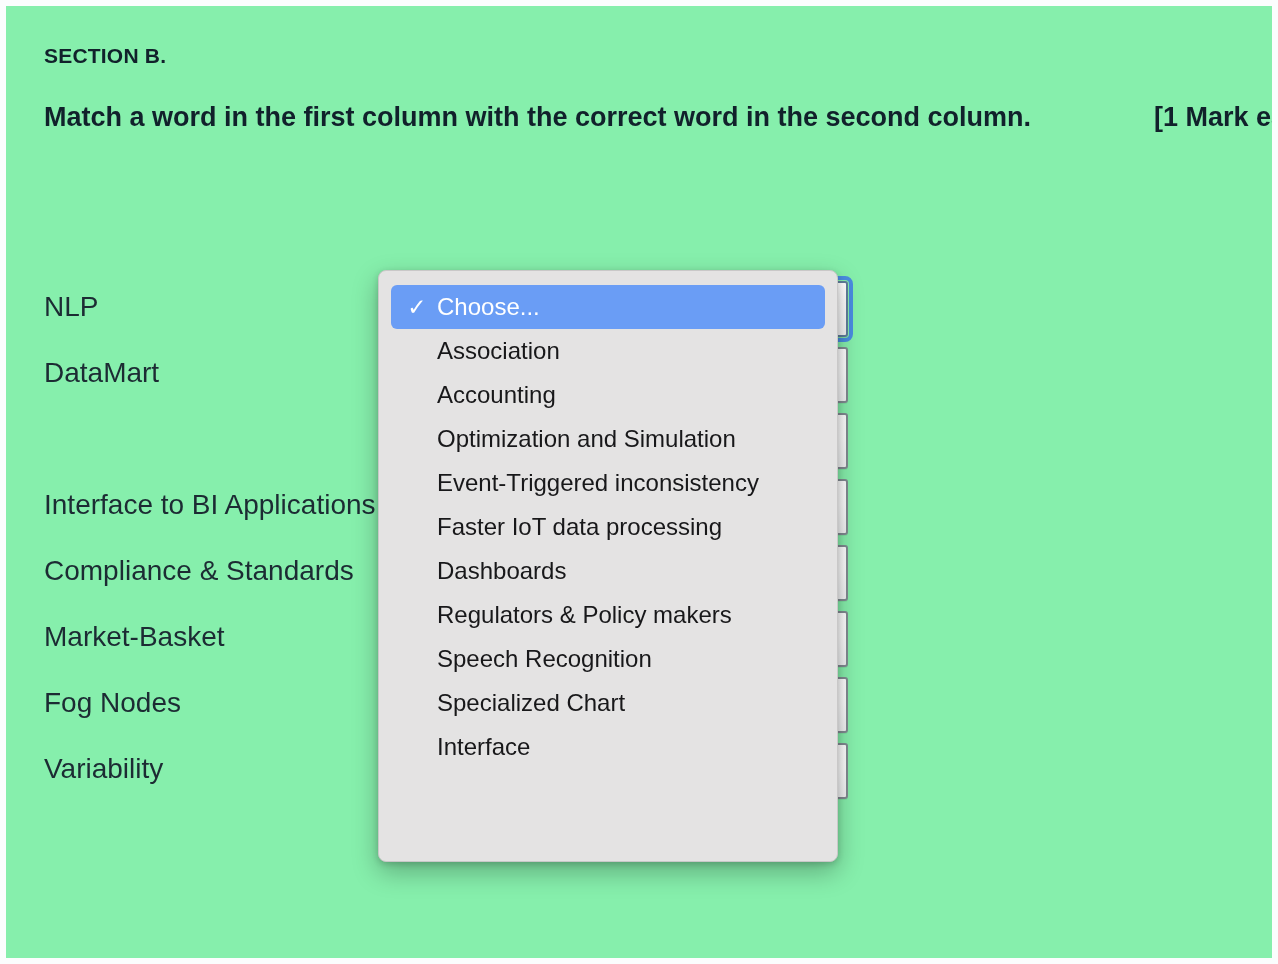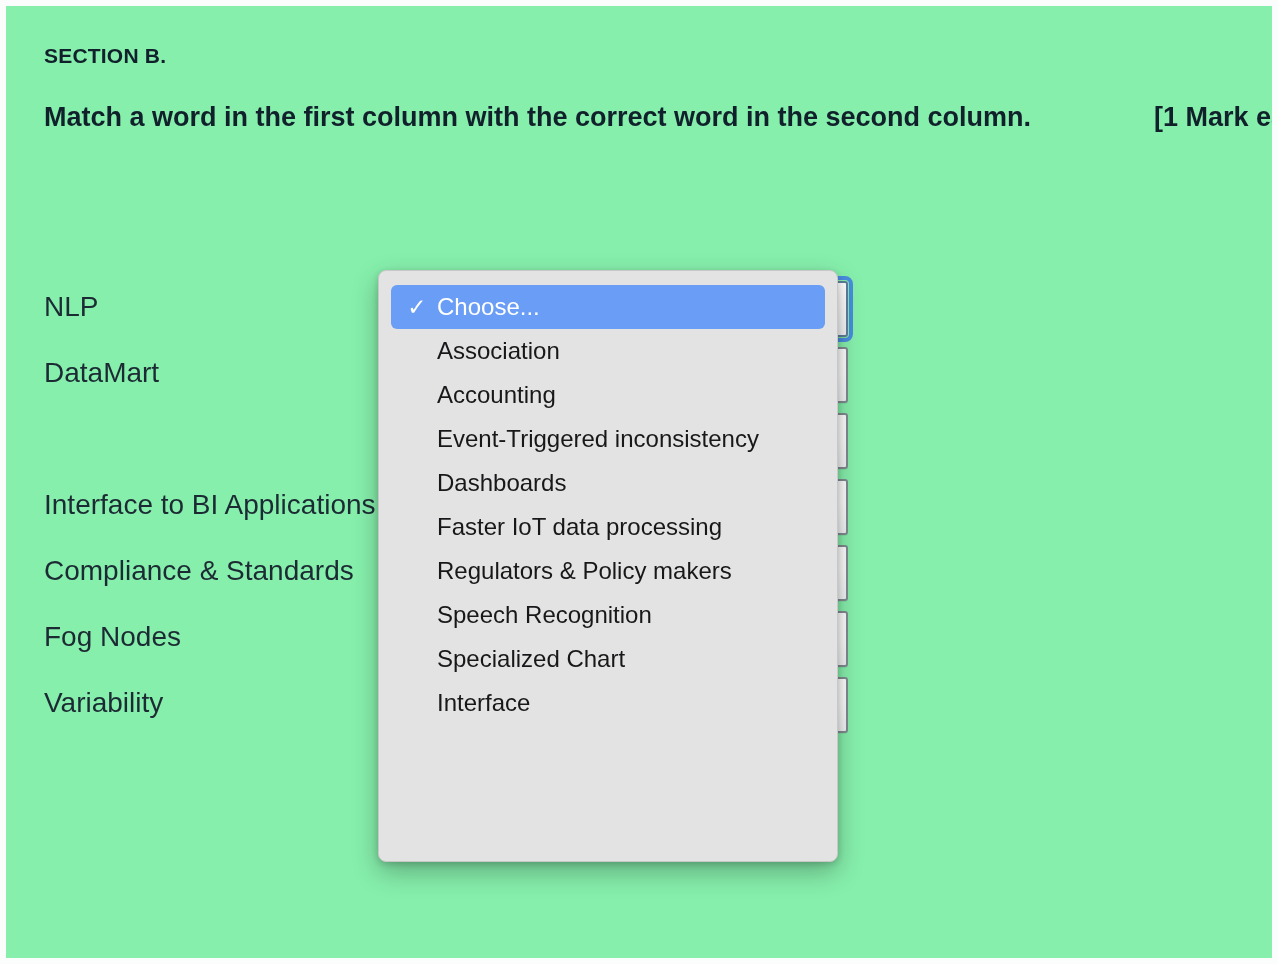--- a/index.html
+++ b/index.html
@@ -205,20 +205,30 @@
         <div class="match-label">Compliance &amp; Standards</div>
         <div class="match-select">
           <span class="select-value">Choose...</span>
           <svg class="stepper-icon" viewBox="0 0 16 28">
             <polygon points="8,3 14,11 2,11" fill="#1a1a1a"></polygon>
             <polygon points="8,25 14,17 2,17" fill="#1a1a1a"></polygon>
           </svg>
         </div>
       </div>
       <div class="match-row">
+        <div class="match-label">Market-Basket</div>
+        <div class="match-select">
+          <span class="select-value">Choose...</span>
+          <svg class="stepper-icon" viewBox="0 0 16 28">
+            <polygon points="8,3 14,11 2,11" fill="#1a1a1a"></polygon>
+            <polygon points="8,25 14,17 2,17" fill="#1a1a1a"></polygon>
+          </svg>
+        </div>
+      </div>
+      <div class="match-row">
         <div class="match-label">Fog Nodes</div>
         <div class="match-select">
           <span class="select-value">Choose...</span>
           <svg class="stepper-icon" viewBox="0 0 16 28">
             <polygon points="8,3 14,11 2,11" fill="#1a1a1a"></polygon>
             <polygon points="8,25 14,17 2,17" fill="#1a1a1a"></polygon>
           </svg>
         </div>
       </div>
       <div class="match-row">
@@ -230,22 +240,23 @@
             <polygon points="8,25 14,17 2,17" fill="#1a1a1a"></polygon>
           </svg>
         </div>
       </div>
     </div>
 
   <div class="dropdown-popup">
       <div class="dropdown-item selected"><span class="check">✓</span><span>Choose...</span></div>
       <div class="dropdown-item"><span>Association</span></div>
       <div class="dropdown-item"><span>Accounting</span></div>
+      <div class="dropdown-item"><span>Optimization and Simulation</span></div>
       <div class="dropdown-item"><span>Event-Triggered inconsistency</span></div>
+      <div class="dropdown-item"><span>Faster IoT data processing</span></div>
       <div class="dropdown-item"><span>Dashboards</span></div>
-      <div class="dropdown-item"><span>Faster IoT data processing</span></div>
       <div class="dropdown-item"><span>Regulators &amp; Policy makers</span></div>
       <div class="dropdown-item"><span>Speech Recognition</span></div>
       <div class="dropdown-item"><span>Specialized Chart</span></div>
       <div class="dropdown-item"><span>Interface</span></div>
     </div>
 
 </div>
 
 </body></html>

